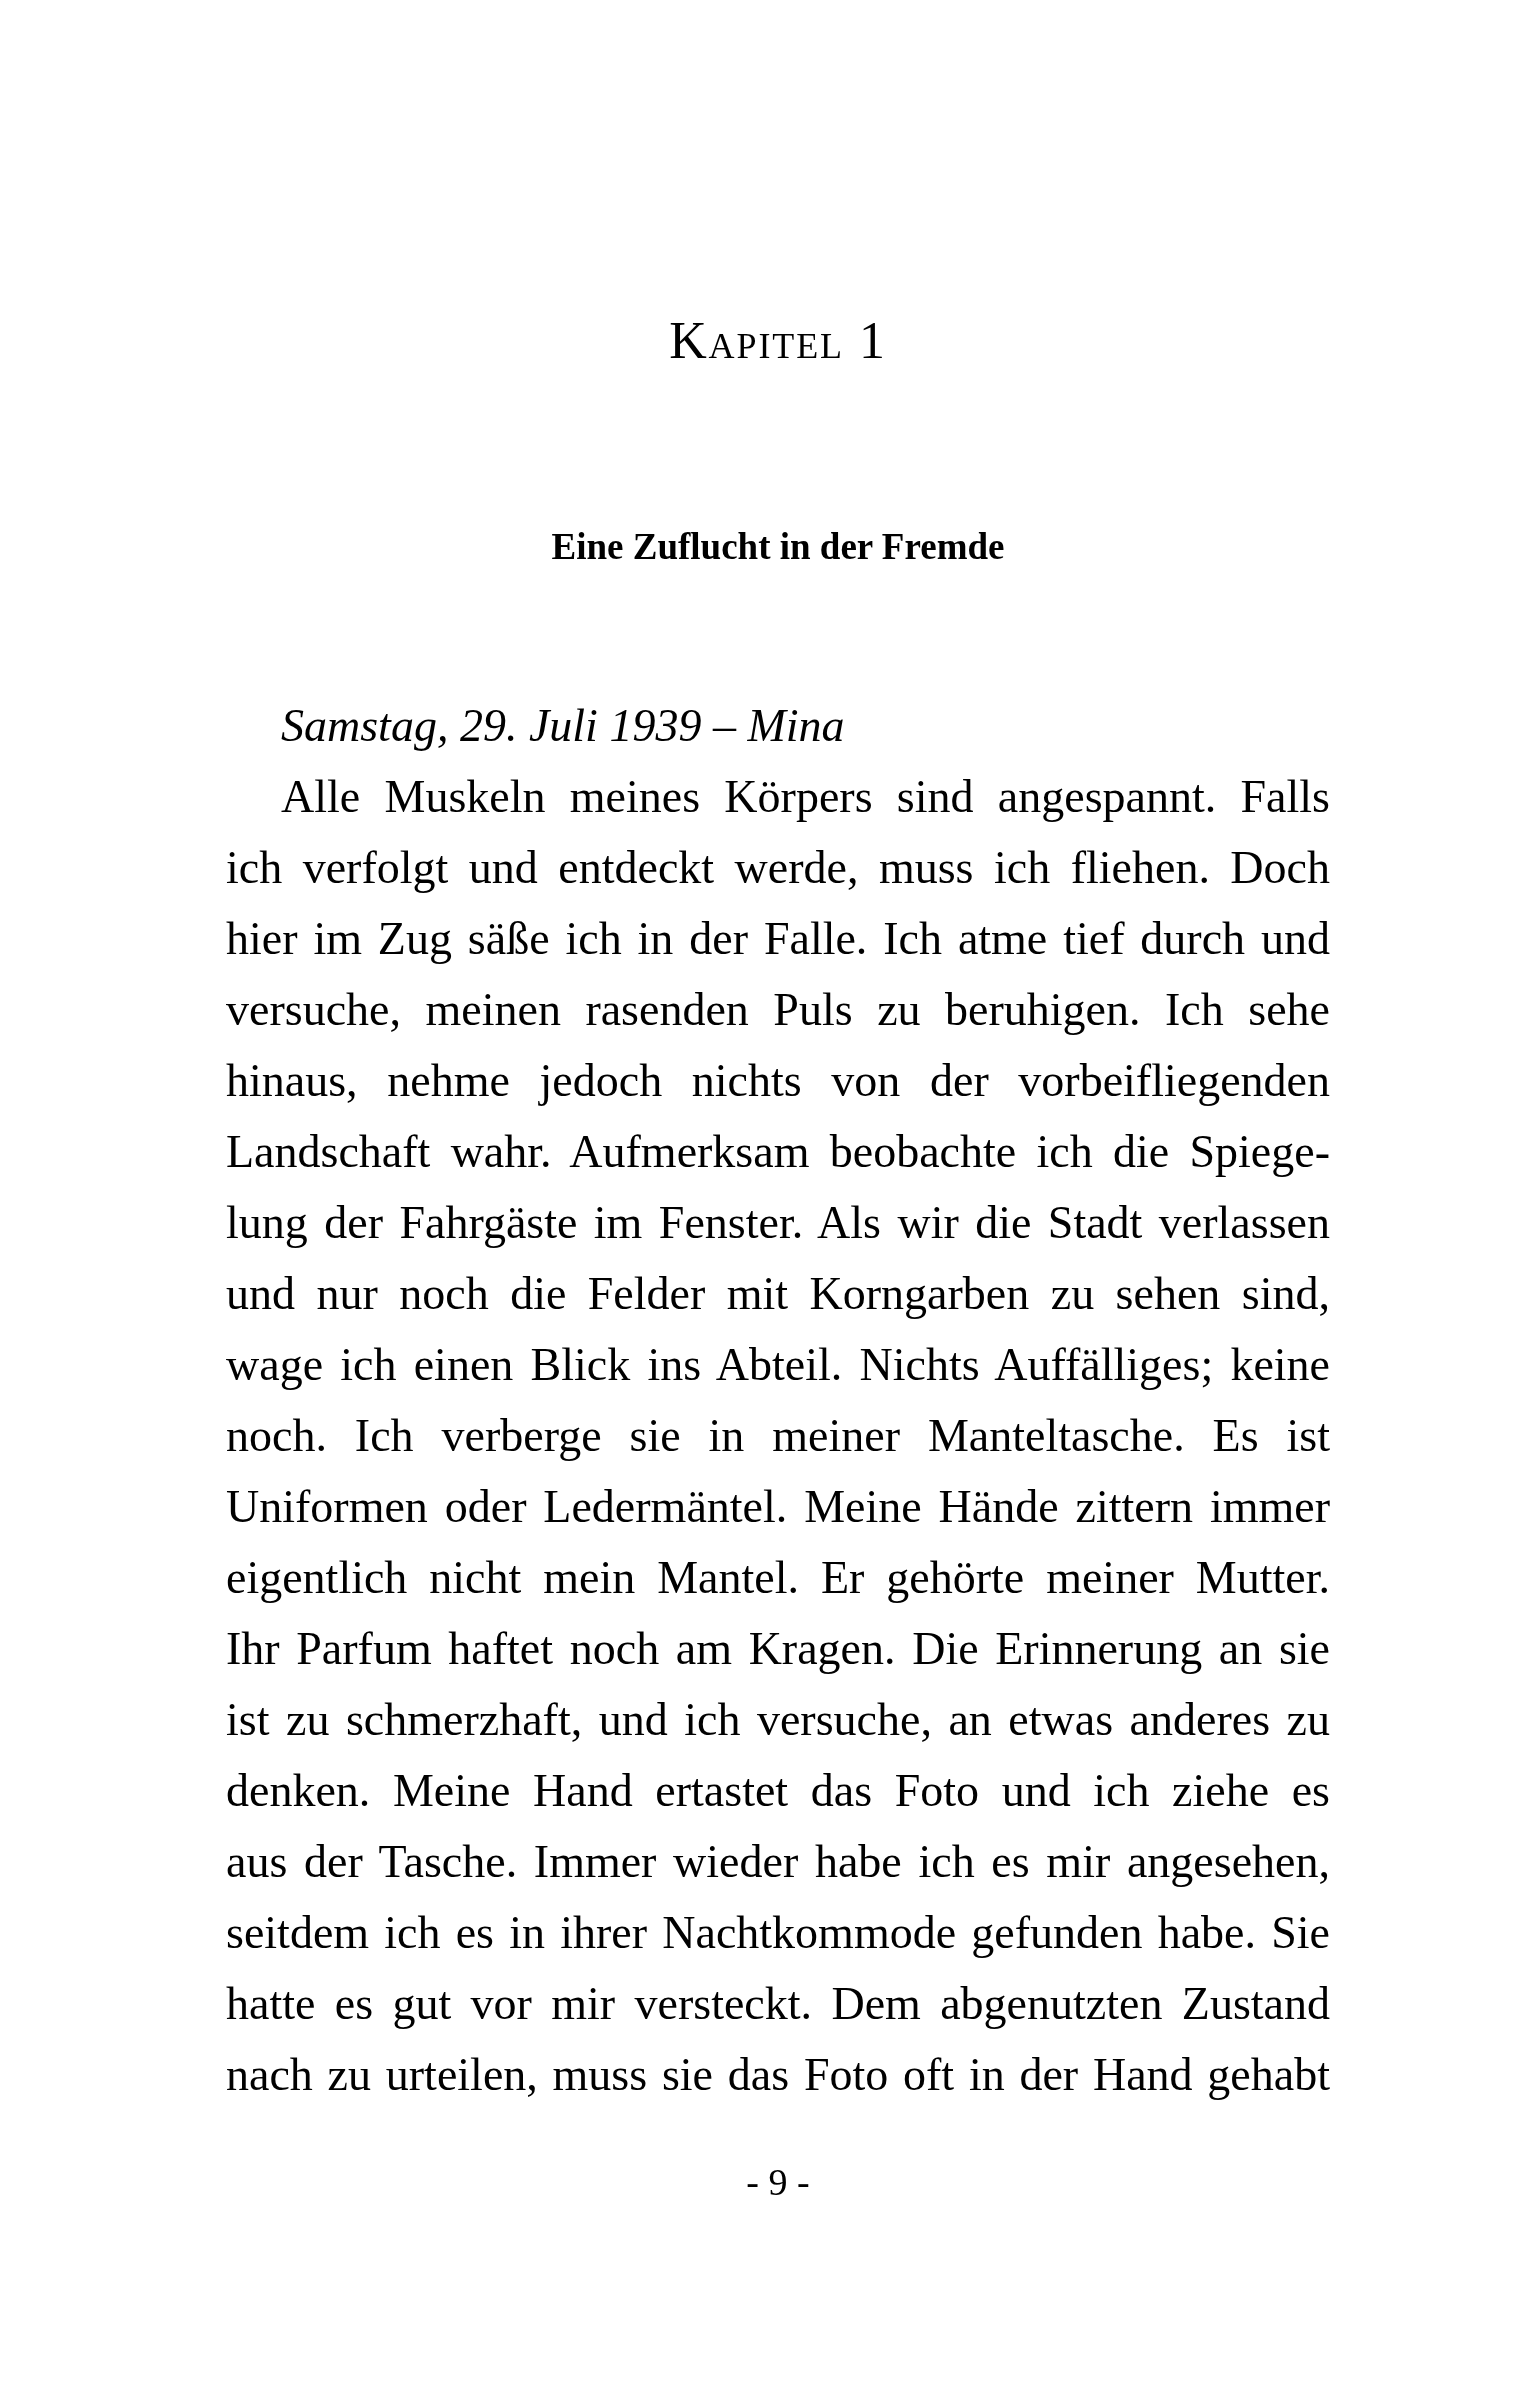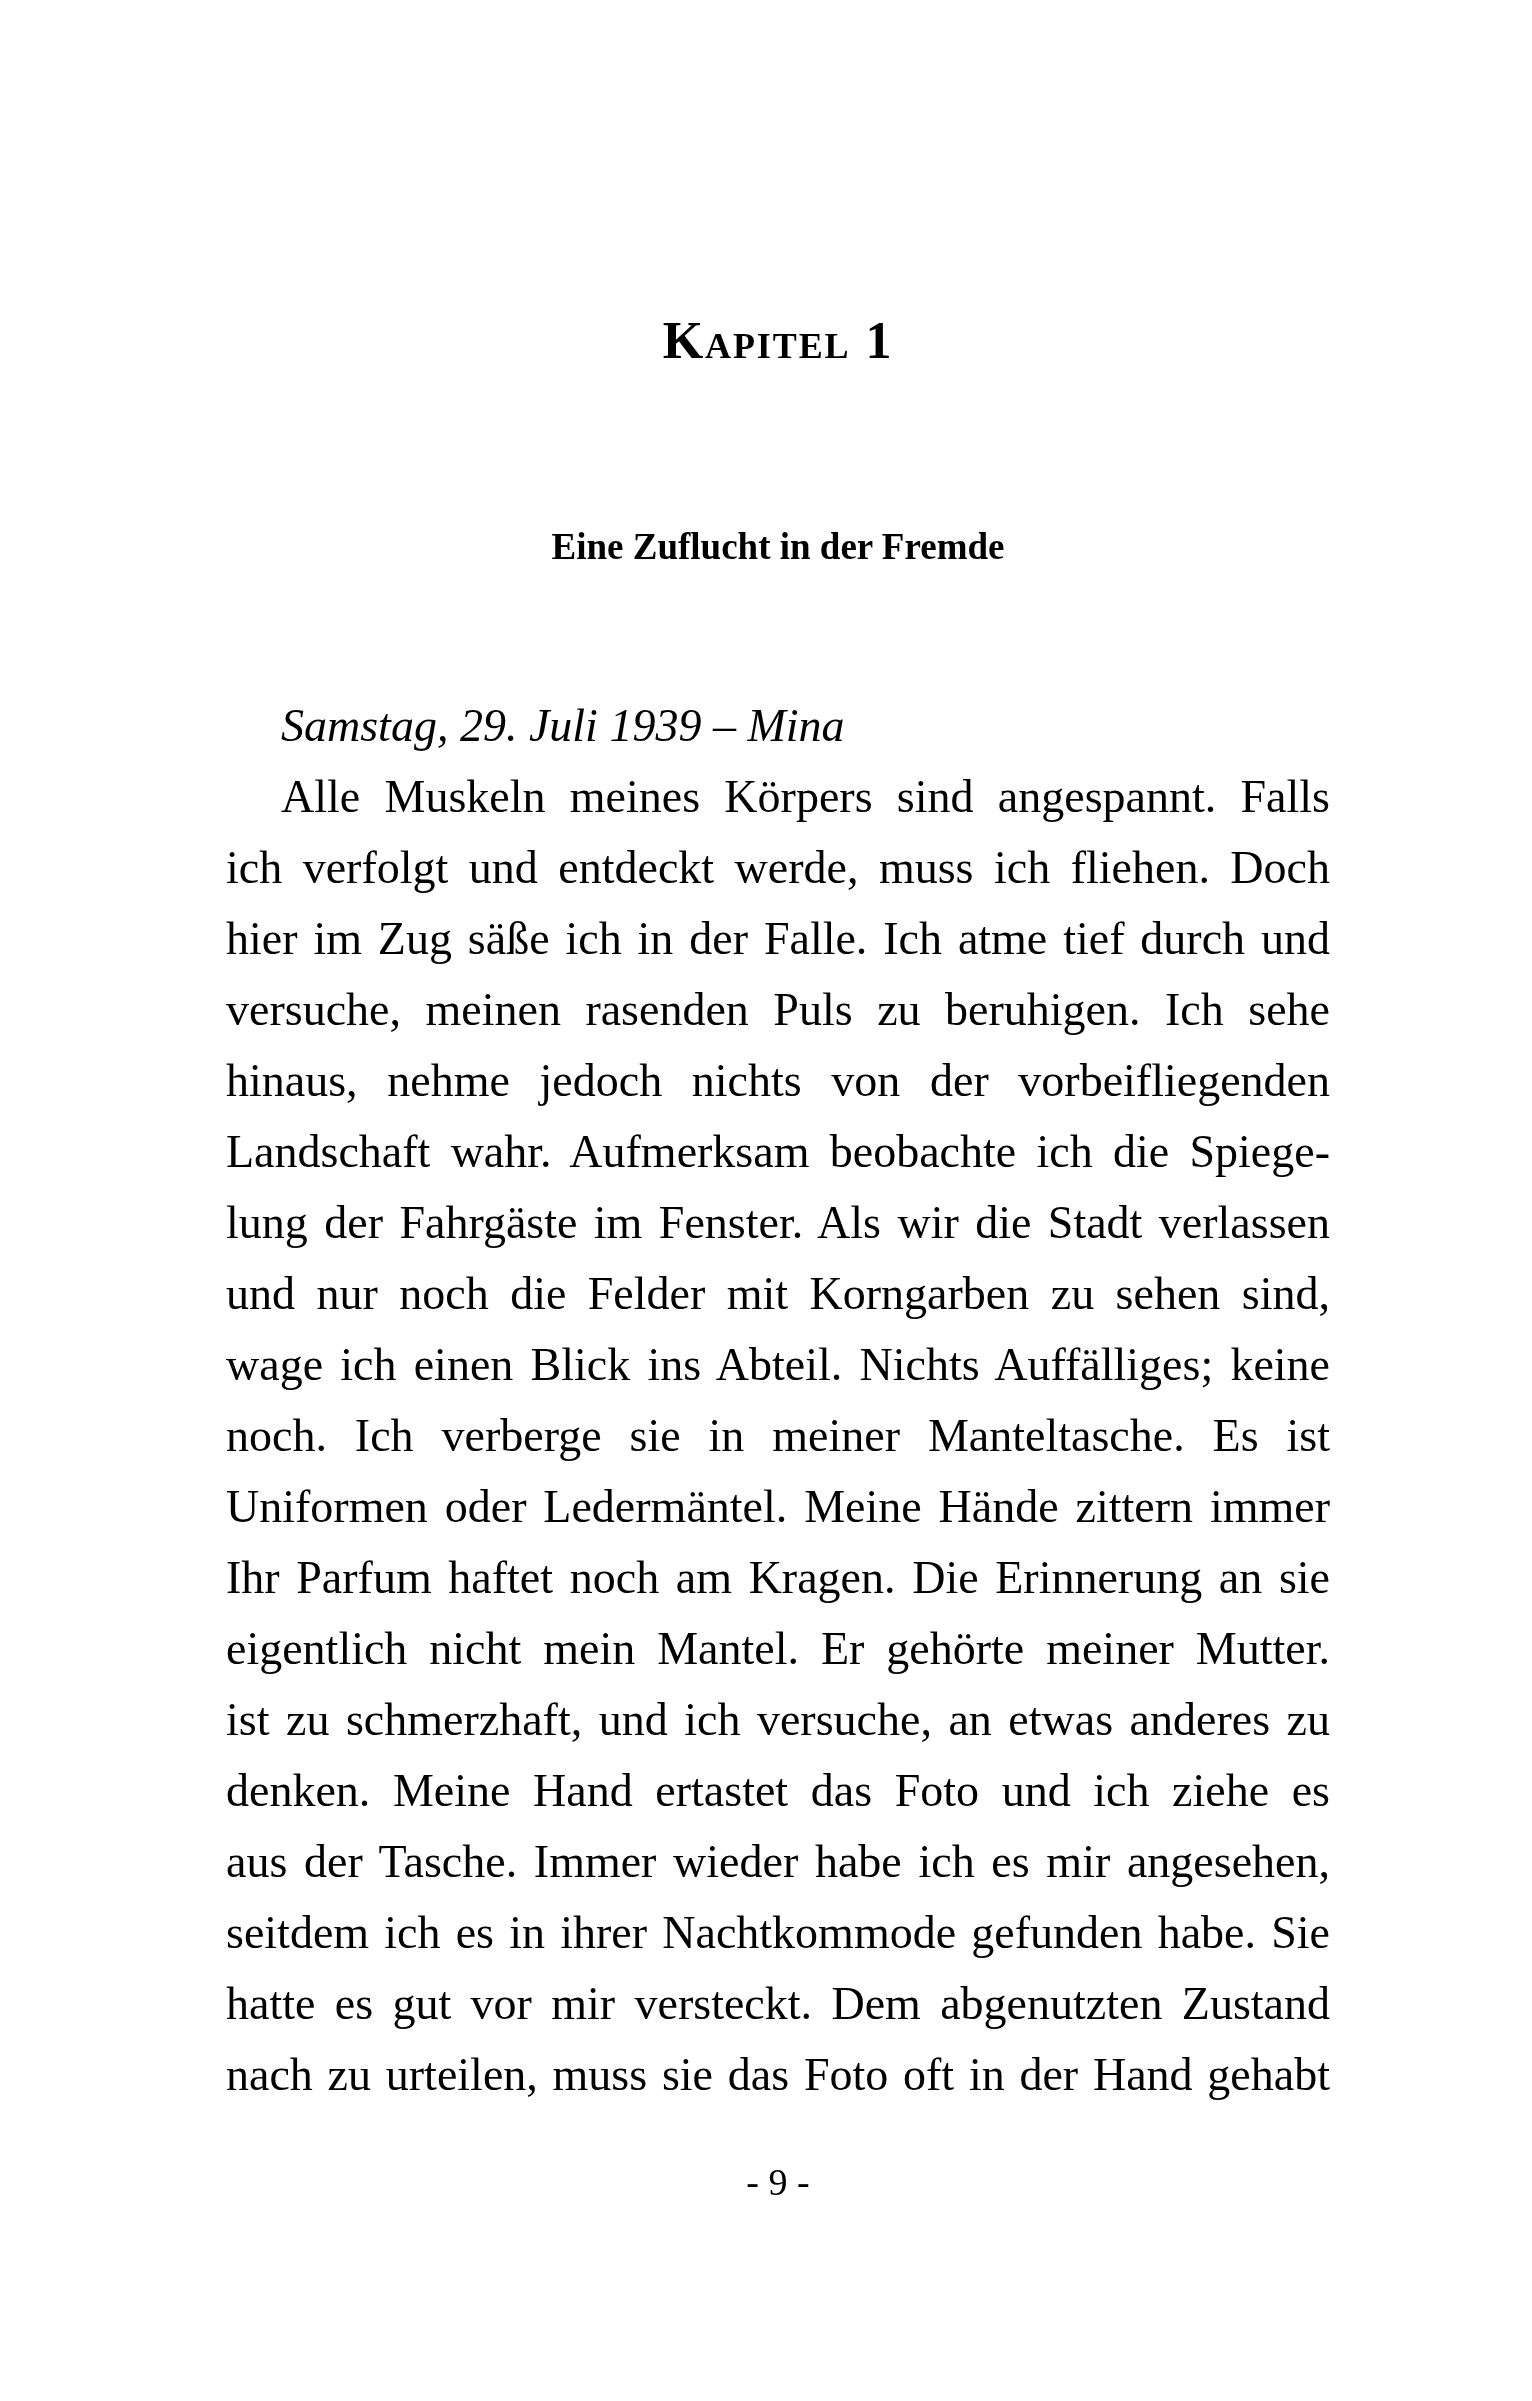--- a/index.html
+++ b/index.html
@@ -18,21 +18,21 @@
     padding: 312px 202px 0 226px;
     overflow: hidden;
   }
   .chapter-title {
     text-align: center;
     font-variant: small-caps;
     font-variant-caps: small-caps;
     font-size: 52px;
     line-height: 1.1;
     letter-spacing: 1.9px;
-    font-weight: bold;
+    font-weight: normal;
   }
   .section-title {
     text-align: center;
     font-weight: bold;
     font-size: 37px;
     line-height: 1.1;
     margin-top: 158px;
   }
   .text-block {
     margin-top: 122px;
@@ -79,22 +79,22 @@
         <div class="body-line">ich verfolgt und entdeckt werde, muss ich fliehen. Doch</div>
         <div class="body-line">hier im Zug säße ich in der Falle. Ich atme tief durch und</div>
         <div class="body-line">versuche, meinen rasenden Puls zu beruhigen. Ich sehe</div>
         <div class="body-line">hinaus, nehme jedoch nichts von der vorbeifliegenden</div>
         <div class="body-line">Landschaft wahr. Aufmerksam beobachte ich die Spiege-</div>
         <div class="body-line">lung der Fahrgäste im Fenster. Als wir die Stadt verlassen</div>
         <div class="body-line">und nur noch die Felder mit Korngarben zu sehen sind,</div>
         <div class="body-line">wage ich einen Blick ins Abteil. Nichts Auffälliges; keine</div>
         <div class="body-line">noch. Ich verberge sie in meiner Manteltasche. Es ist</div>
         <div class="body-line">Uniformen oder Ledermäntel. Meine Hände zittern immer</div>
+        <div class="body-line">eigentlich nicht mein Mantel. Er gehörte meiner Mutter.</div>
         <div class="body-line">Ihr Parfum haftet noch am Kragen. Die Erinnerung an sie</div>
-        <div class="body-line">eigentlich nicht mein Mantel. Er gehörte meiner Mutter.</div>
         <div class="body-line">ist zu schmerzhaft, und ich versuche, an etwas anderes zu</div>
         <div class="body-line">denken. Meine Hand ertastet das Foto und ich ziehe es</div>
         <div class="body-line">aus der Tasche. Immer wieder habe ich es mir angesehen,</div>
         <div class="body-line">seitdem ich es in ihrer Nachtkommode gefunden habe. Sie</div>
         <div class="body-line">hatte es gut vor mir versteckt. Dem abgenutzten Zustand</div>
         <div class="body-line">nach zu urteilen, muss sie das Foto oft in der Hand gehabt</div>
       </div>
   </div>
 
   <div class="page-number">- 9 -</div>

